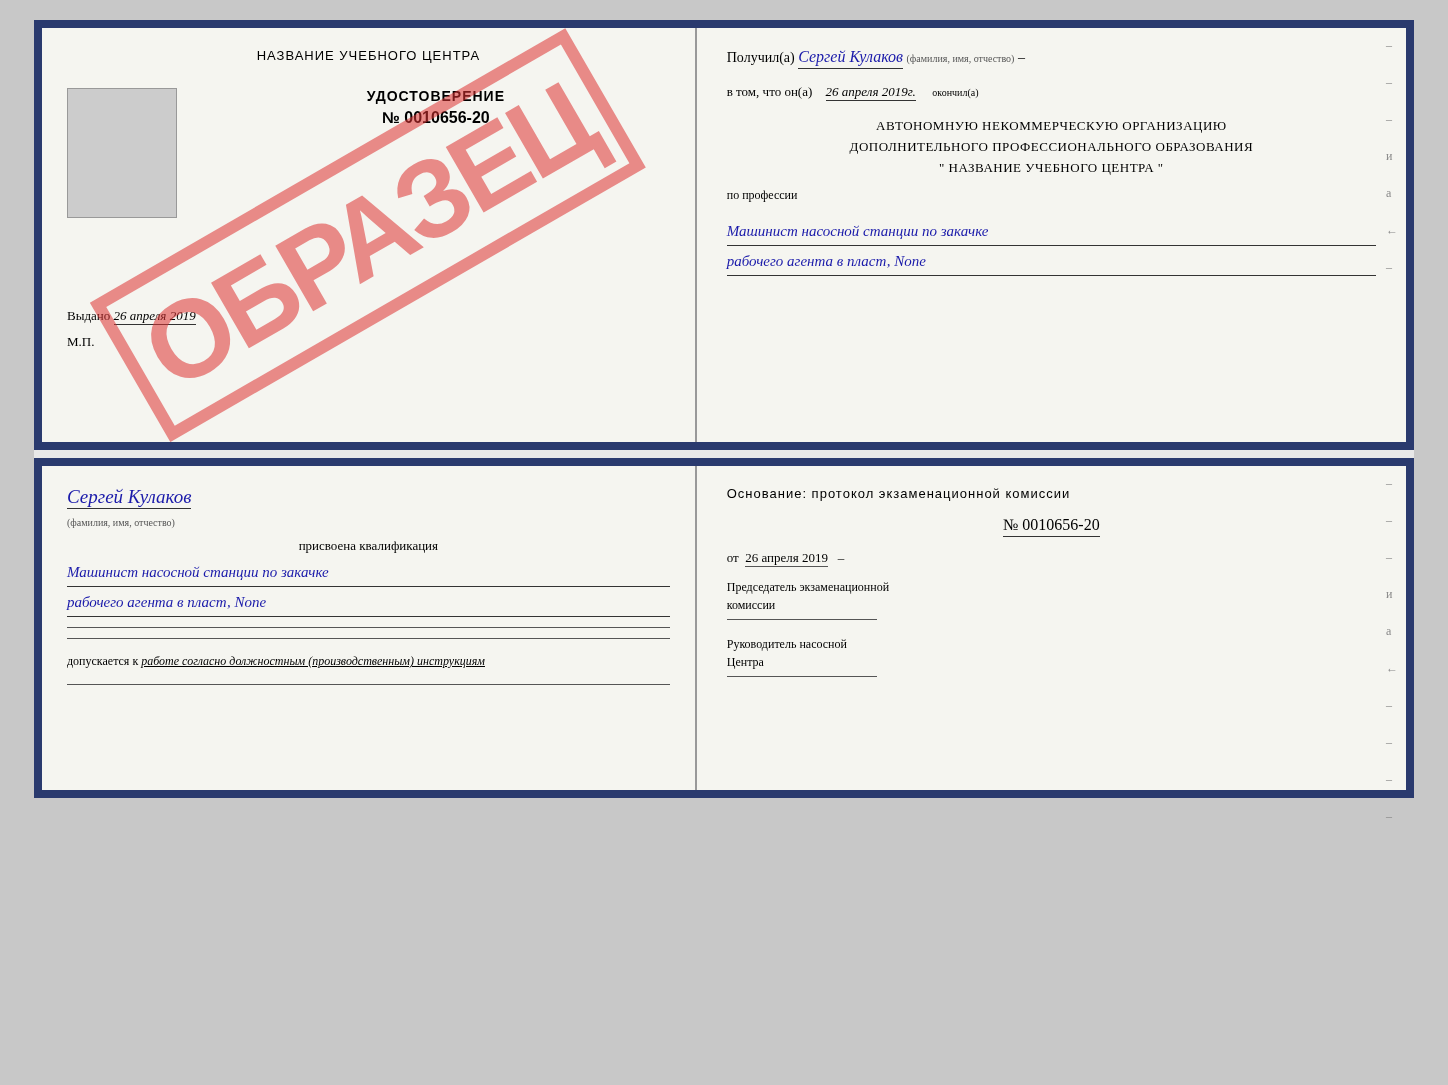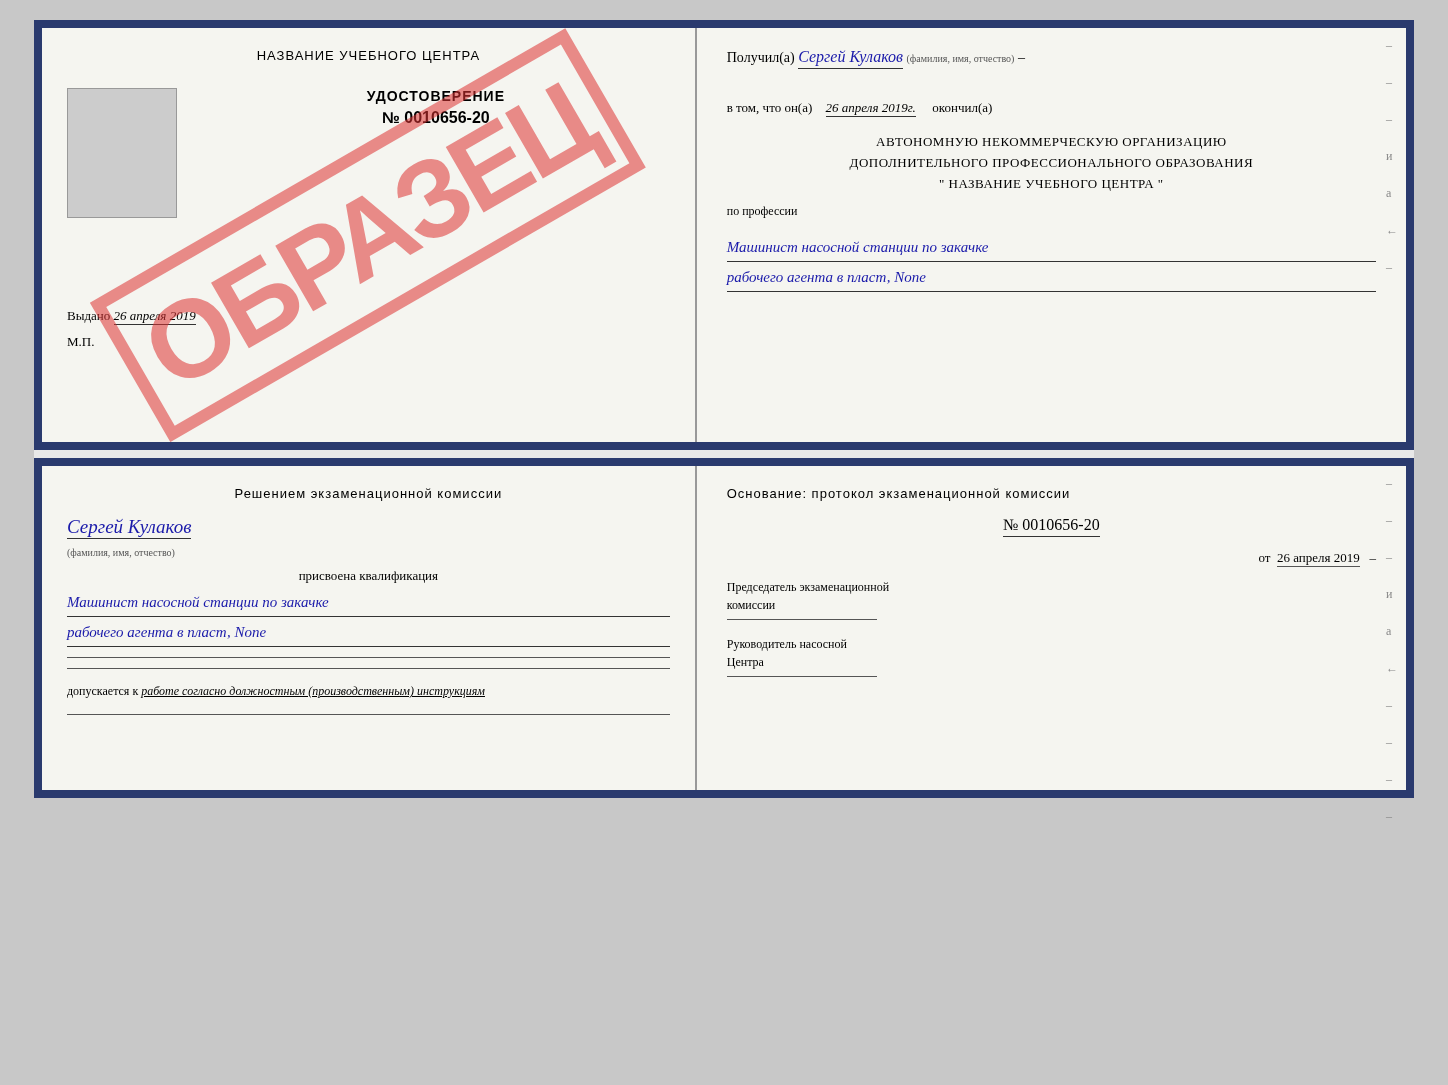--- a/index.html
+++ b/index.html
@@ -281,21 +281,20 @@
       text-align: center;
       margin-bottom: 8px;
       border-bottom: 1px solid #333;
       display: inline-block;
       padding-bottom: 2px;
     }
 
     .protocol-date {
       font-size: 13px;
       margin-bottom: 12px;
-      text-align: right;
     }
 
     .signature-label {
       font-size: 12px;
       line-height: 1.5;
       margin-top: 10px;
     }
 
     .signature-line {
       border-bottom: 1px solid #555;
@@ -340,21 +339,21 @@
       <div class="received-row">
         <span style="font-size:14px;">Получил(а)</span>&nbsp;
         <span class="received-name">Сергей Кулаков</span>
         &nbsp;<span style="font-size:10px; color:#555;">(фамилия, имя, отчество)</span>
         &nbsp;<span style="font-size:14px;">–</span>
       </div>
 
       <div class="date-row">
         <span style="font-size:13px;">в том, что он(а)</span>&nbsp;
         <span class="date-value">26 апреля 2019г.</span>&nbsp;&nbsp;
-        <span style="font-size:13px;margin-top:16px;">окончил(а)</span>
+        <span style="font-size:10px;">окончил(а)</span>
       </div>
 
       <div class="org-block">
         <div>АВТОНОМНУЮ НЕКОММЕРЧЕСКУЮ ОРГАНИЗАЦИЮ</div>
         <div>ДОПОЛНИТЕЛЬНОГО ПРОФЕССИОНАЛЬНОГО ОБРАЗОВАНИЯ</div>
         <div>" НАЗВАНИЕ УЧЕБНОГО ЦЕНТРА "</div>
       </div>
 
       <div class="profession-label">по профессии</div>
       <span class="profession-value">Машинист насосной станции по закачке</span>
@@ -369,21 +368,20 @@
         <span>←</span>
         <span>–</span>
       </div>
     </div>
   </div>
 
 
   <div class="bottom-section">
 
     <div class="bottom-left">
-      <div class="commission-title">Решением экзаменационной комиссии</div>
 
       <div style="margin-bottom:5px;">
         <span class="person-name-large">Сергей Кулаков</span>
       </div>
       <span class="fio-sub">(фамилия, имя, отчество)</span>
 
       <div class="assigned-label">присвоена квалификация</div>
 
       <span class="qualification-text">Машинист насосной станции по закачке</span>
       <span class="qualification-text">рабочего агента в пласт, None</span>

